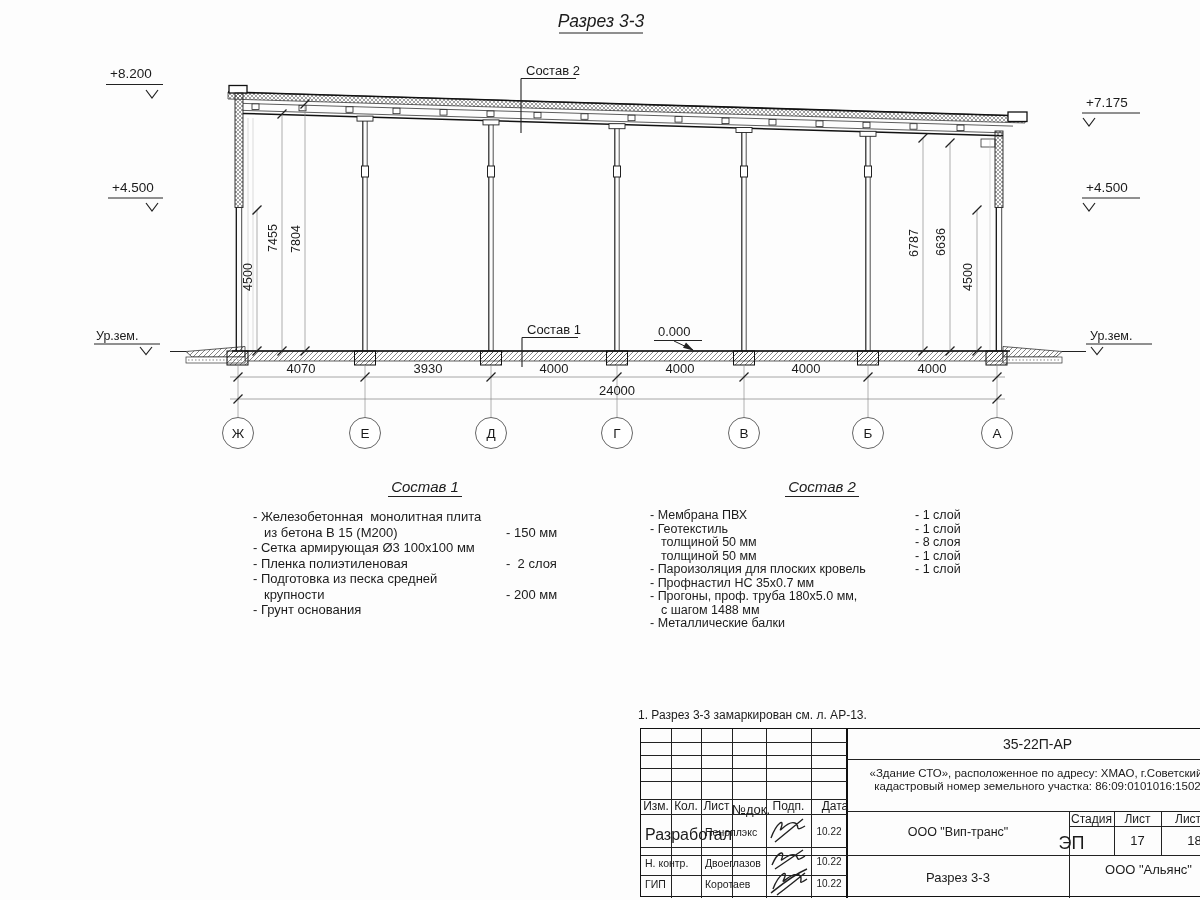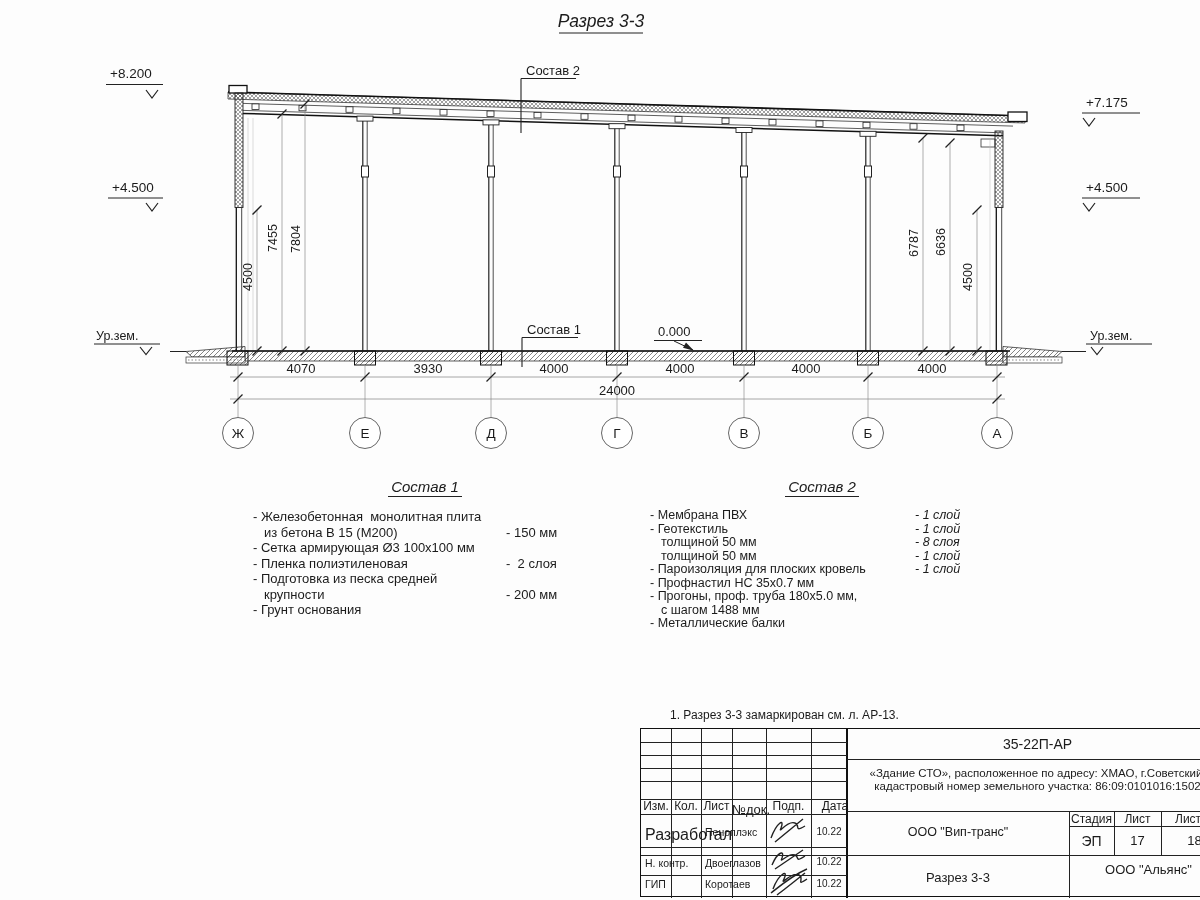--- a/index.html
+++ b/index.html
@@ -10,23 +10,23 @@
   
   .sostav{position:absolute;width:344px;}
   .sostav .s-title{text-align:center;font-style:italic;font-size:15px;margin-bottom:14px;}
   .sostav .s-title span{border-bottom:1.2px solid #222;padding:0 3px 1px;}
   .s-line{position:relative;white-space:pre;}
   #sostav1 .s-line{font-size:13px;line-height:15.5px;}
   #sostav2 .s-line{font-size:12.5px;line-height:13.5px;}
   .s-line .ind{padding-left:11px;}
   .s-val{position:absolute;top:0;white-space:pre;}
   #sostav1 .s-val{left:253px;}
-  #sostav2 .s-val{left:265px;font-style:italic;}
+  #sostav2 .s-val{left:265px;}
   
-  #note{position:absolute;left:670px;top:708px;font-size:12px;}
+  #note{position:absolute;left:638px;top:708px;font-size:12px;}
   
   #tblock{position:absolute;left:640px;top:728px;width:587px;height:169px;
           border:1.8px solid #111;box-sizing:border-box;}
   .hl{position:absolute;height:1px;background:#222;}
   .vl{position:absolute;width:1px;background:#222;}
   .vl.bold,.hl.bold{background:#111;}
   .vl.bold{width:2px;}
   .tbt{position:absolute;white-space:nowrap;}
   .ctr{text-align:center;}
 </style>
@@ -362,17 +362,17 @@
   <div class="tbt ctr" style="left:206px;top:7px;width:381px;font-size:14px">35-22П-АР</div>
   <div class="tbt ctr" style="left:206px;top:38px;width:381px;font-size:11.5px;line-height:13px;white-space:normal">
     <div>«Здание СТО», расположенное по адресу: ХМАО, г.Советский,</div>
     <div>кадастровый номер земельного участка: 86:09:0101016:1502</div>
   </div>
   <div class="tbt ctr" style="left:206px;top:96px;width:222px;font-size:12.5px">ООО "Вип-транс"</div>
   <div class="tbt ctr" style="left:206px;top:141px;width:222px;font-size:13px">Разрез 3-3</div>
   <div class="tbt ctr" style="left:428px;top:83px;width:45px;font-size:12px">Стадия</div>
   <div class="tbt ctr" style="left:473px;top:83px;width:47px;font-size:12px">Лист</div>
   <div class="tbt ctr" style="left:520px;top:83px;width:67px;font-size:12px">Листов</div>
-  <div class="tbt ctr" style="left:428px;top:104px;width:45px;font-size:14px">ЭП</div>
+  <div class="tbt ctr" style="left:408px;top:104px;width:45px;font-size:18px">ЭП</div>
   <div class="tbt ctr" style="left:473px;top:104px;width:47px;font-size:13px">17</div>
   <div class="tbt ctr" style="left:520px;top:104px;width:67px;font-size:13px">18</div>
   <div class="tbt ctr" style="left:428px;top:133px;width:159px;font-size:13px">ООО "Альянс"</div>
 </div>
 
 </body></html>

